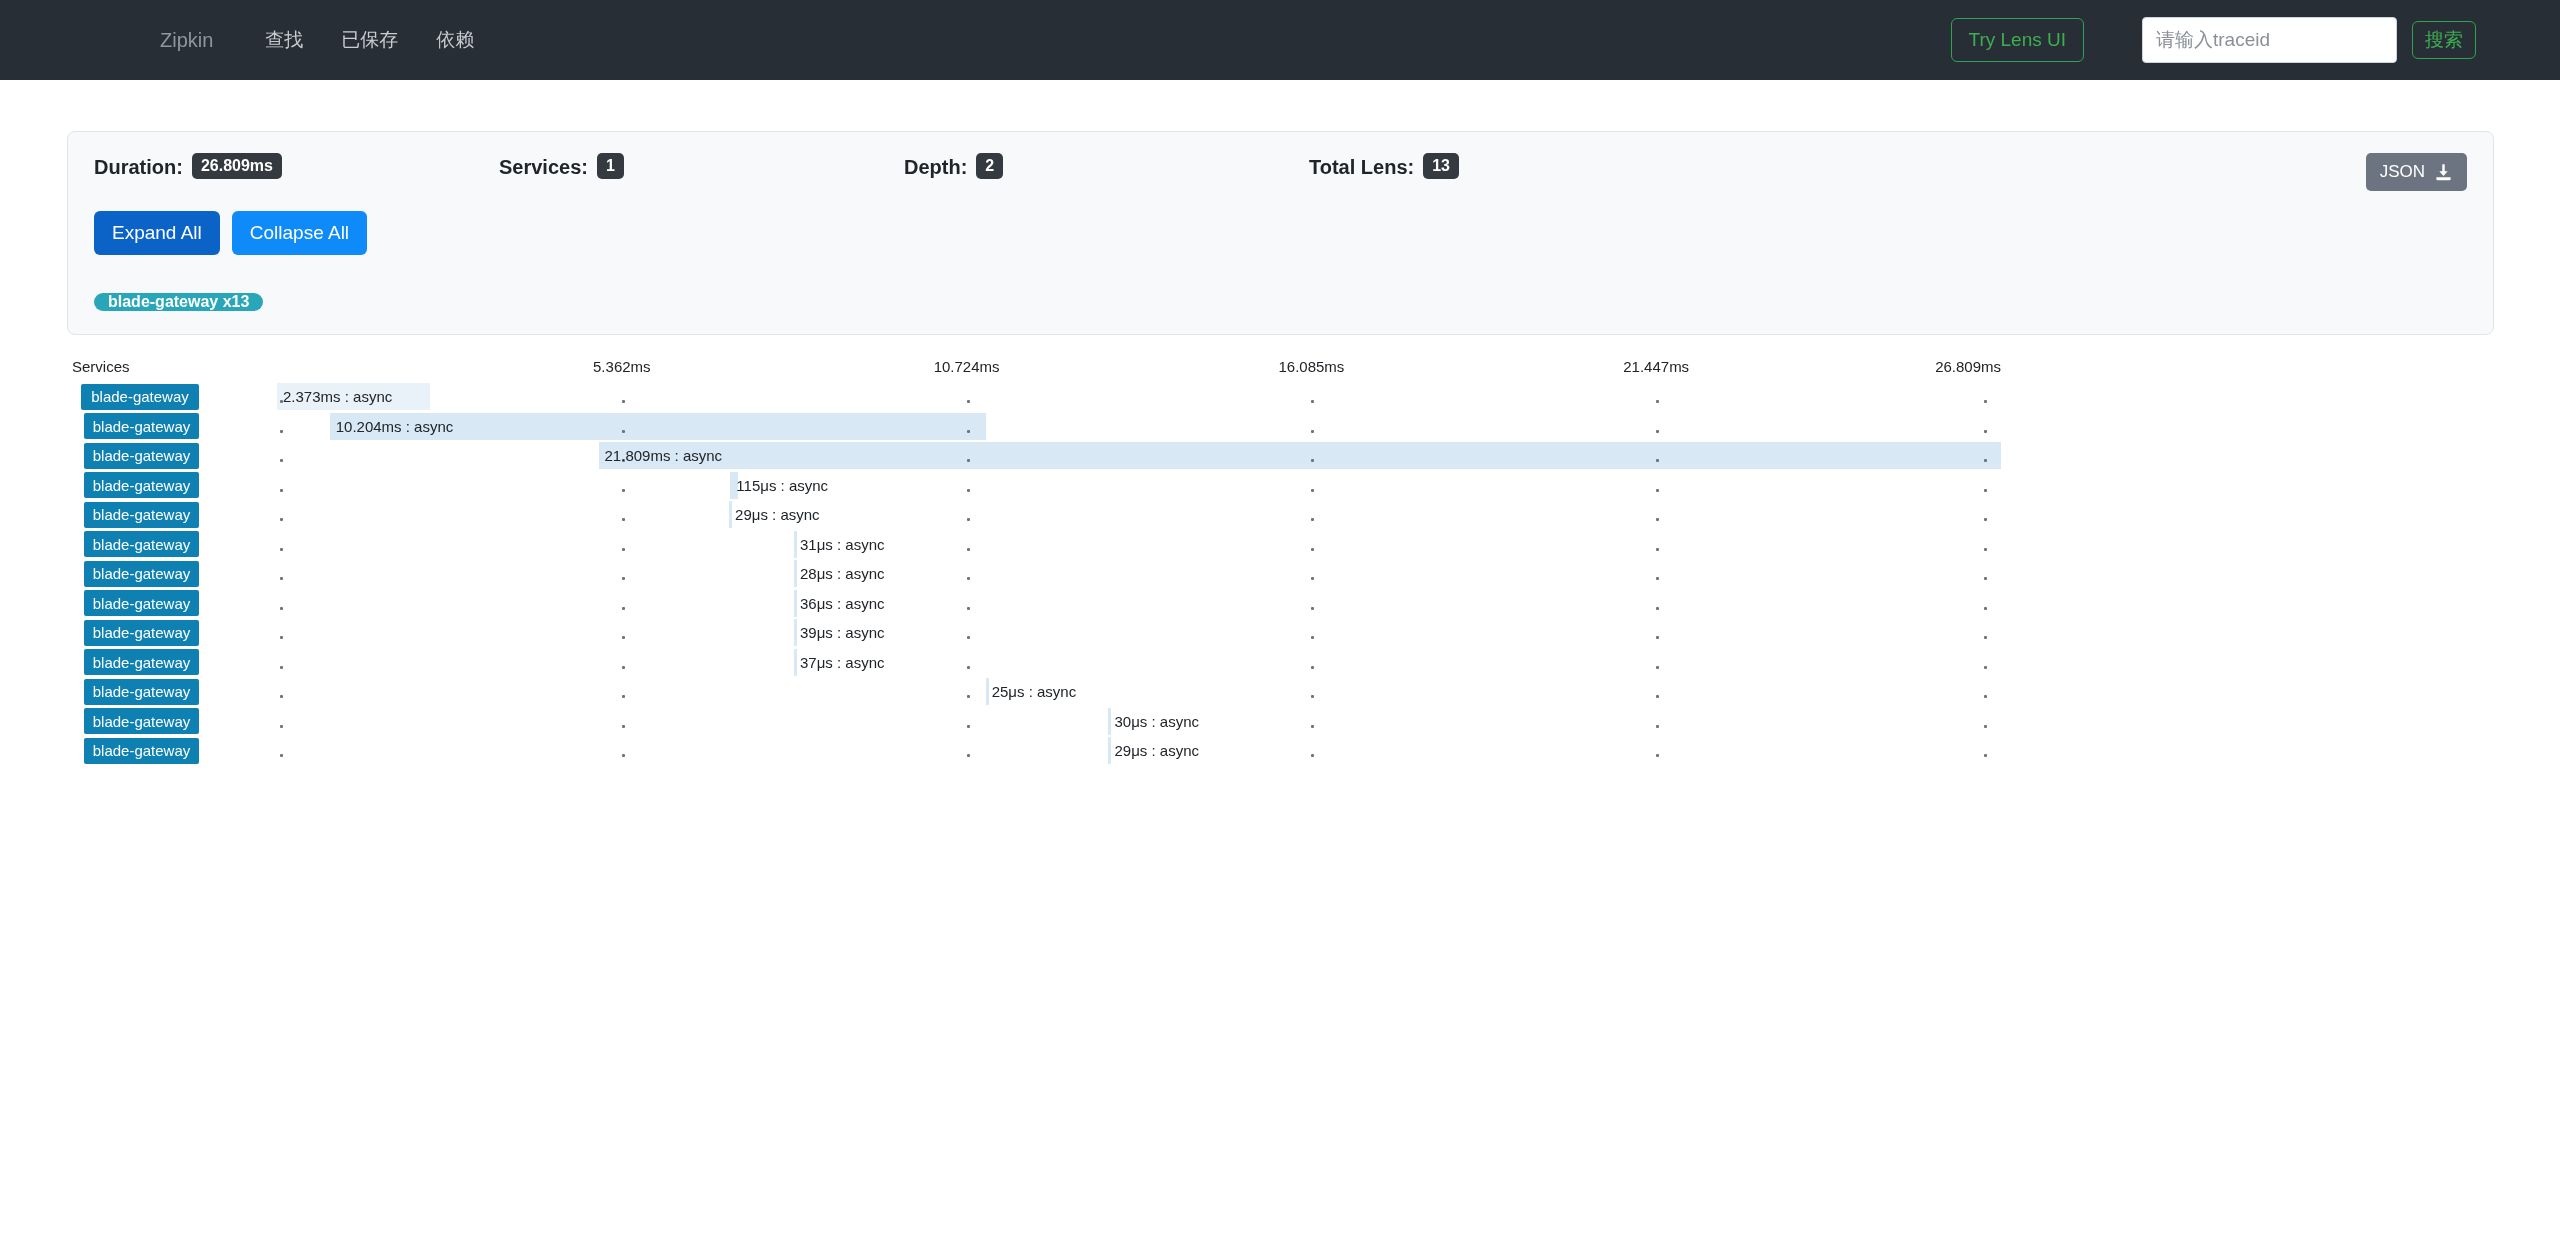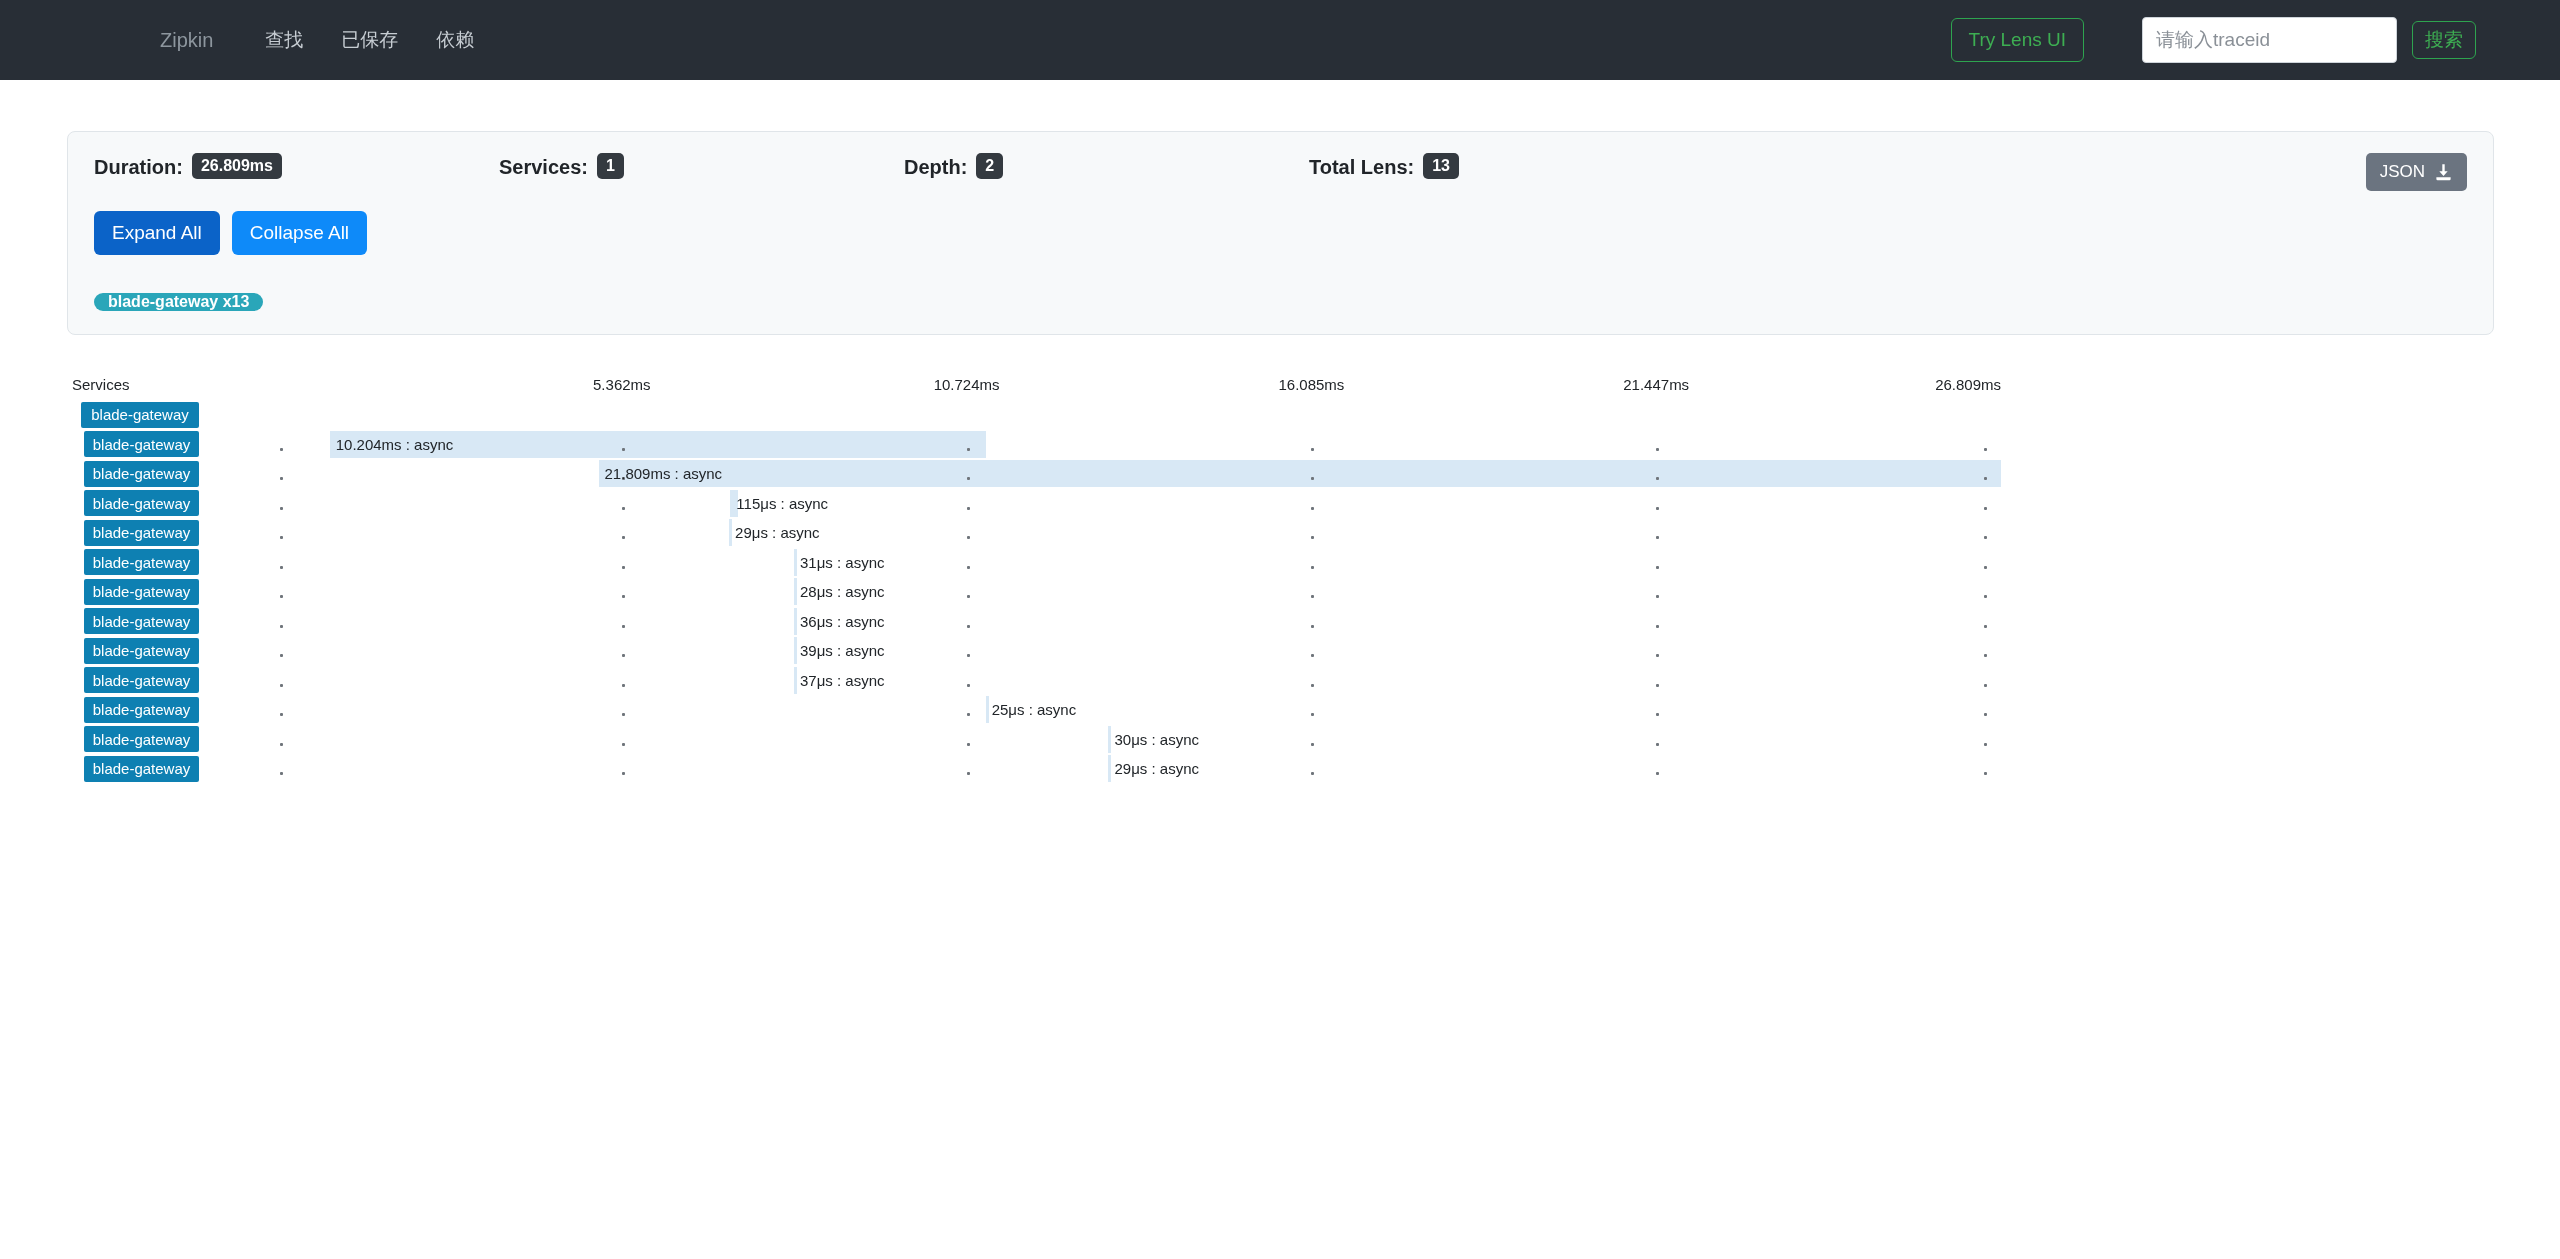--- a/index.html
+++ b/index.html
@@ -36,21 +36,21 @@
   .btn-row { margin-top:20px; display:flex; gap:12px; }
   .btn-expand { background:#0b63c8; }
   .btn-collapse { background:#0e8af9; }
   .btn-blue { color:#fff; border:none; border-radius:6px; font-size:19px; padding:11px 18px;
     cursor:pointer; font-family:inherit; }
   .tag-row { margin-top:38px; }
   .service-tag { display:inline-block; background:#2aa6b9; color:#fff; font-weight:bold;
     font-size:16px; padding:0 14px; border-radius:14px; cursor:pointer; }
 
   
-  .trace { position:absolute; left:0; top:376px; width:2050px; }
+  .trace { position:absolute; left:0; top:358px; width:2050px; }
   .trace-header { position:relative; height:21px; }
   .services-header { position:absolute; left:72px; top:0; font-size:15px; color:#212529; }
   .timeline-head { position:absolute; left:277px; right:49px; top:0; height:21px; }
   .tick-label { position:absolute; top:0; font-size:15px; color:#212529; white-space:nowrap; }
 
   .rows { position:relative; margin-top:3px; }
   .span-row { position:relative; height:29.5px; cursor:pointer; }
   .service-badge { position:absolute; left:84px; top:1.5px; width:115px; height:26px;
     background:#0e80b2; color:#fff; font-size:15px; display:flex; align-items:center;
     justify-content:center; border-radius:2px; cursor:pointer; }
@@ -121,20 +121,30 @@
         <span class="tick-label" style="left: 20%; transform: translateX(-50%);">5.362ms</span>
         <span class="tick-label" style="left: 40%; transform: translateX(-50%);">10.724ms</span>
         <span class="tick-label" style="left: 60%; transform: translateX(-50%);">16.085ms</span>
         <span class="tick-label" style="left: 80%; transform: translateX(-50%);">21.447ms</span>
         <span class="tick-label" style="left: 100%; transform: translateX(-100%);">26.809ms</span>
       </div>
   </div>
   <div class="rows" id="rows">
       <div class="span-row">
         <span class="service-badge">blade-gateway</span>
+        <div class="row-timeline">
+          <div class="span-bar" style="left: 0%; width: 8.8515%;"></div>
+          <span class="tick-dot" style="left: 0.2%;"></span>
+          <span class="tick-dot" style="left: 20%;"></span>
+          <span class="tick-dot" style="left: 40%;"></span>
+          <span class="tick-dot" style="left: 60%;"></span>
+          <span class="tick-dot" style="left: 80%;"></span>
+          <span class="tick-dot" style="left: 99%;"></span>
+          <span class="span-label" style="left: calc(0% + 6px);">2.373ms : async</span>
+        </div>
       </div>
       <div class="span-row">
         <span class="service-badge">blade-gateway</span>
         <div class="row-timeline">
           <div class="span-bar" style="left: 3.05867%; width: 38.0618%;"></div>
           <span class="tick-dot" style="left: 0.2%;"></span>
           <span class="tick-dot" style="left: 20%;"></span>
           <span class="tick-dot" style="left: 40%;"></span>
           <span class="tick-dot" style="left: 60%;"></span>
           <span class="tick-dot" style="left: 80%;"></span>

